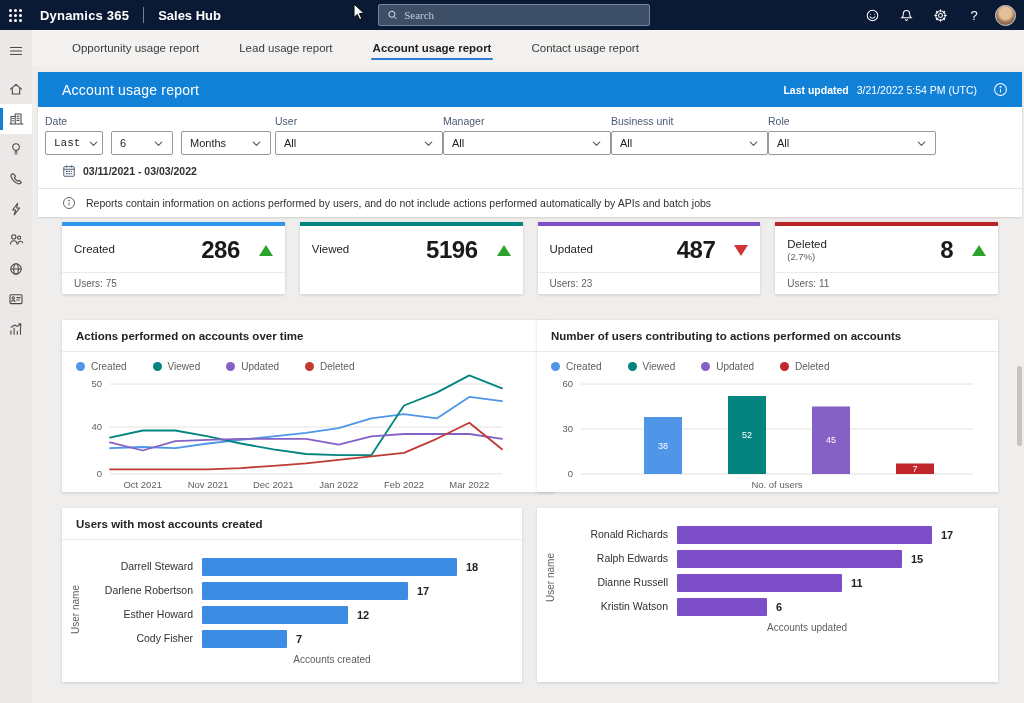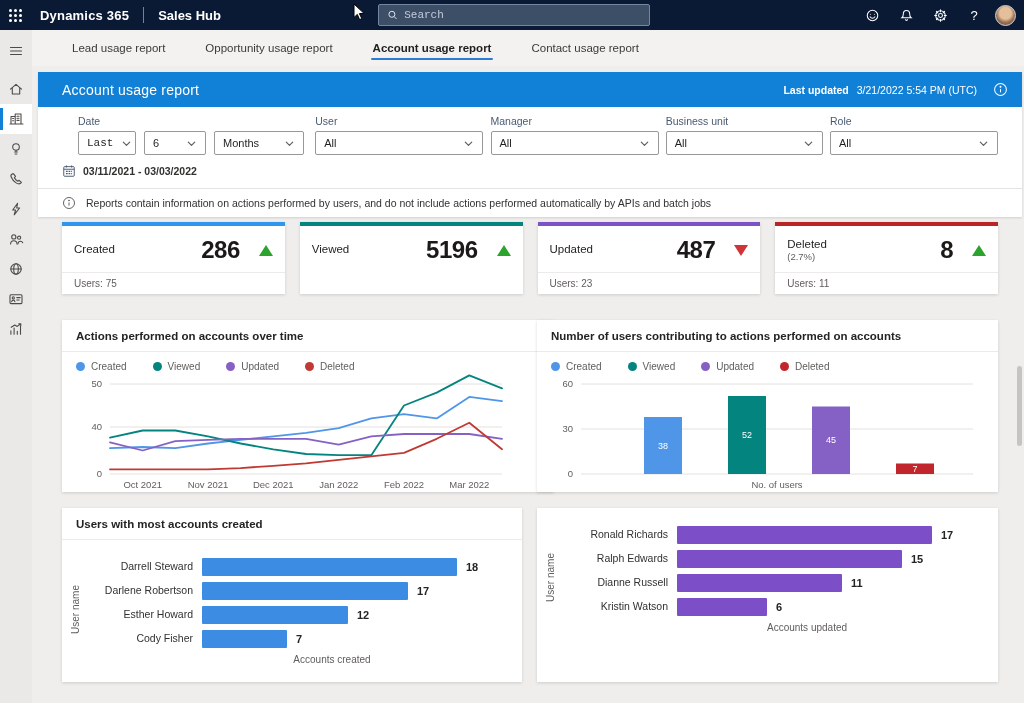--- a/index.html
+++ b/index.html
@@ -9,21 +9,21 @@
 
   
   .topbar{height:30px;background:#0a1a35;display:flex;align-items:center;color:#fff;position:relative}
   .waffle{width:30px;height:30px;display:flex;align-items:center;justify-content:center;cursor:pointer}
   .waffle-grid{display:grid;grid-template-columns:repeat(3,3px);grid-gap:2px}
   .waffle-grid span{width:3px;height:3px;background:#fff;border-radius:50%}
   .brand{font-size:13px;font-weight:700;padding:0 14px 0 10px;letter-spacing:.2px}
   .topdiv{width:1px;height:16px;background:rgba(255,255,255,.45);margin-right:14px}
   .appname{font-size:13px;font-weight:700}
   .searchbox{position:absolute;left:378px;top:4px;width:272px;height:22px;background:#3d4e67;border:1px solid #7487a1;border-radius:2px;display:flex;align-items:center;padding:0 8px;gap:6px}
-  .searchbox input{background:transparent;border:none;outline:none;color:#dfe5ee;font-size:11px;width:100%;font-family:Liberation Mono, monospace}
+  .searchbox input{background:transparent;border:none;outline:none;color:#dfe5ee;font-size:11px;width:100%;font-family:Liberation Serif, serif}
   .searchbox input::placeholder{color:#c3ccdb}
   .topicons{margin-left:auto;display:flex;align-items:center;gap:8px;padding-right:8px}
   .topicon{width:26px;height:26px;display:flex;align-items:center;justify-content:center;cursor:pointer;color:#fff;font-size:13px}
   .avatar{width:21px;height:21px;border-radius:50%;background:radial-gradient(circle at 50% 38%,#e4c09a 0 38%,#9a7256 60%,#5f4434 100%);border:1px solid #cfd6e0;cursor:pointer}
 
   
   .frame{display:flex;height:673px}
   .rail{width:32px;background:#ebe9e8;display:flex;flex-direction:column;align-items:stretch;padding-top:6px;flex:0 0 32px}
   .rail-item{height:30px;display:flex;align-items:center;justify-content:center;position:relative;cursor:pointer;color:#4d4b49}
   .rail-item.active{background:#fff}
@@ -40,21 +40,21 @@
   .content{flex:1;background:#efeeed;position:relative}
 
   
   .panel{position:absolute;left:6px;top:6px;width:984px;background:#fff;box-shadow:0 1px 2px rgba(0,0,0,.12)}
   .bluebar{height:35px;background:#1181d8;color:#fff;display:flex;align-items:center;padding:0 14px 0 24px}
   .bluebar .rtitle{font-size:14px;font-weight:400;letter-spacing:.2px}
   .bluebar .lastupd{margin-left:auto;display:flex;align-items:center;gap:8px;font-size:10.5px}
   .bluebar .lastupd b{font-weight:700}
   .bluebar .info{margin-left:16px;cursor:pointer}
 
-  .filters{display:flex;justify-content:space-between;padding:8px 24px 0 40px}
+  .filters{display:flex;padding:8px 24px 0 7px}
   .fgroup{display:flex;flex-direction:column}
   .flabel{font-size:10.5px;color:#4a5a74;margin-bottom:4px}
   .frow{display:flex;gap:8px}
   .select{height:24px;border:1px solid #9a9896;border-radius:2px;background:#fff;display:flex;align-items:center;justify-content:space-between;padding:0 8px;font-size:11px;color:#201f1e;cursor:pointer}
   .select svg{stroke:#605e5c;fill:none;stroke-width:1.3;stroke-linecap:round;stroke-linejoin:round;flex:0 0 auto;margin-left:8px}
   .daterange{display:flex;align-items:center;gap:7px;padding:9px 24px 10px 24px;font-size:10.5px;font-weight:700;color:#323130}
   .daterange svg{stroke:#4a5a74;fill:none;stroke-width:1.1}
   .notice{border-top:1px solid #e5e3e1;display:flex;align-items:center;gap:10px;padding:7px 24px;font-size:10.5px;color:#323130}
   .notice svg{stroke:#605e5c;fill:none;stroke-width:1.1;flex:0 0 auto}
 
@@ -212,22 +212,22 @@
       <div class="rail-item">
         <svg width="16" height="16" viewBox="0 0 16 16">
           <path d="M2.9 13.3V9.9M6.1 13.3V7M9.3 13.3v-3M12.5 13.3V5M3.2 6.3 6.8 4l2.4 1.4 3.6-2.6M12.8 2.8h-2M12.8 2.8v2"></path>
         </svg>
       </div>
     </div>
 
   <div class="rightside">
 
     <div class="tabbar" id="tabbar">
+        <div class="tab">Opportunity usage report</div>
         <div class="tab">Lead usage report</div>
-        <div class="tab">Opportunity usage report</div>
         <div class="tab active">Account usage report</div>
         <div class="tab">Contact usage report</div>
       </div>
 
     <div class="content">
 
       <div class="panel">
         <div class="bluebar">
           <div class="rtitle">Account usage report</div>
           <div class="lastupd">

